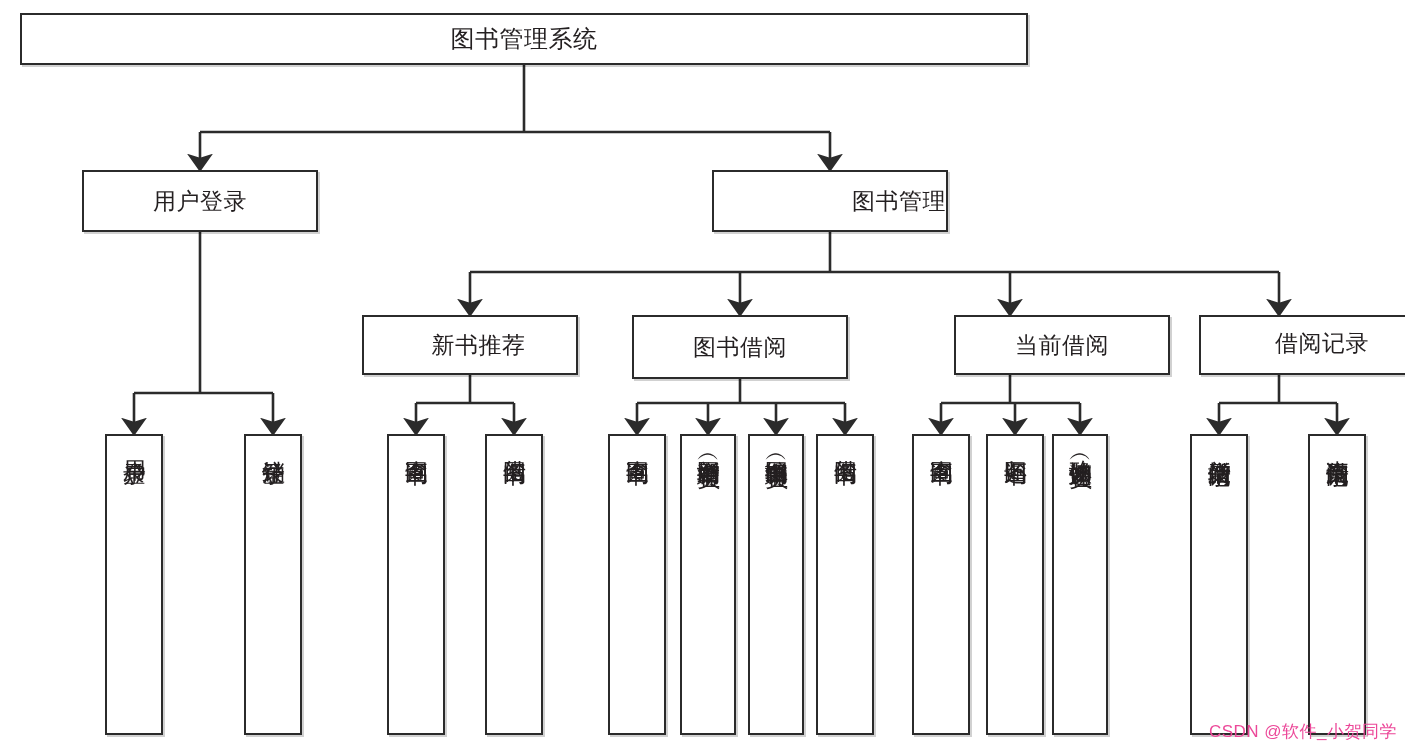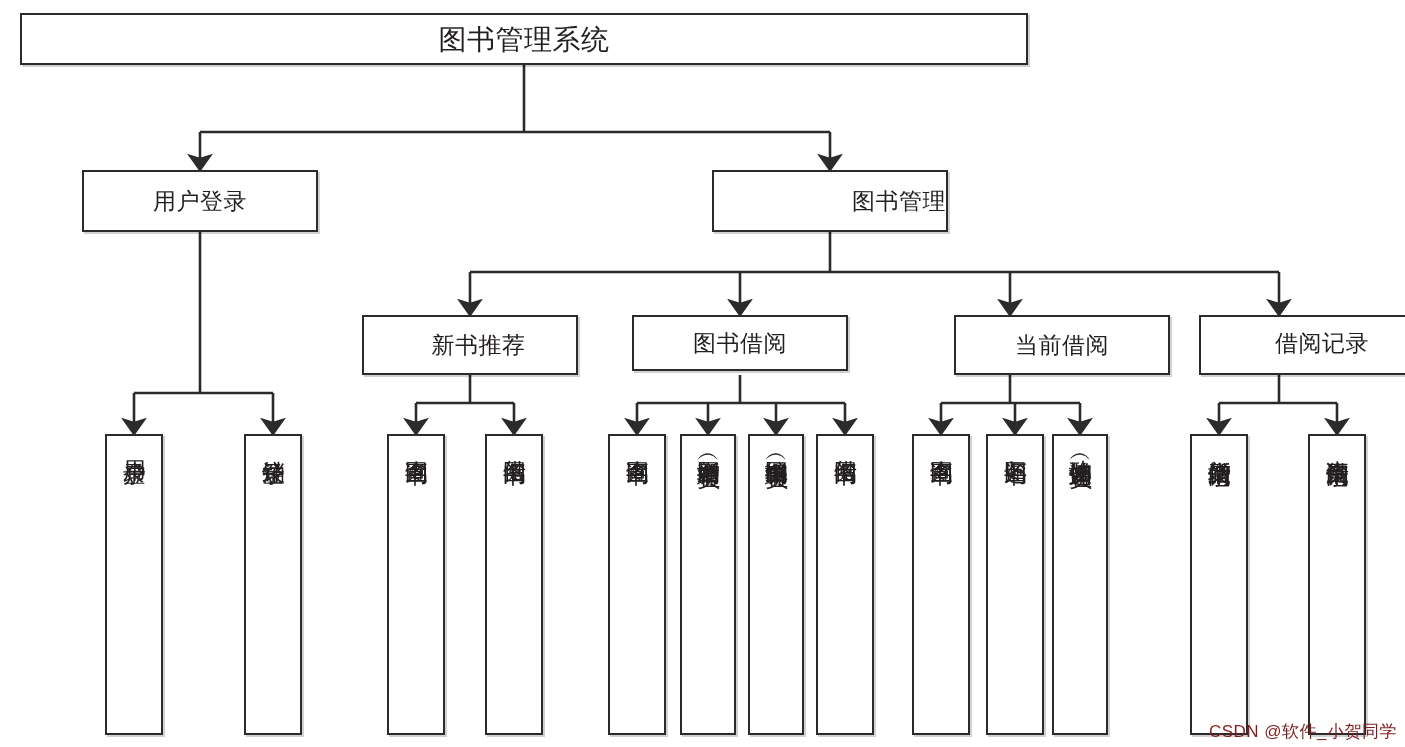--- a/index.html
+++ b/index.html
@@ -14,33 +14,33 @@
   .node{
     position:absolute;box-sizing:border-box;
     background:#ffffff;border:2.5px solid #2b2b2b;
     display:flex;align-items:center;justify-content:center;
     box-shadow:2px 2px 0 rgba(0,0,0,0.18);
   }
   .node .lbl{
     font-size:23px;line-height:1.25;letter-spacing:0.5px;
     color:#231f20;white-space:nowrap;text-align:center;
   }
-  .node.root .lbl{font-size:28px;}
+  .node.root .lbl{font-size:24px;}
   .node.leaf{
     align-items:flex-start;justify-content:center;padding-top:6px;
   }
   .node.leaf .lbl{
     writing-mode:vertical-rl;text-orientation:upright;
     font-size:23px;line-height:1.30;letter-spacing:1px;
     white-space:nowrap;
   }
   .node.leaf.tall .lbl{font-size:23px;}
   .watermark{
     position:absolute;right:8px;bottom:4px;
-    font-size:17px;color:#7f1d1d;white-space:nowrap;
+    font-size:17px;color:#ec4899;white-space:nowrap;
     letter-spacing:0.5px;
   }
 </style>
 </head>
 <body>
 
 <div id="canvas">
 
   <svg class="lines" viewBox="0 0 1405 747" xmlns="http://www.w3.org/2000/svg">
     <defs>
@@ -99,21 +99,21 @@
   <div class="node" style="left:82px;top:170px;width:236px;height:62px;">
     <span class="lbl">用户登录</span>
   </div>
   <div class="node" style="left:712px;top:170px;width:236px;height:62px;justify-content:flex-end;">
     <span class="lbl">图书管理</span>
   </div>
 
   <div class="node" style="left:362px;top:315px;width:216px;height:60px;padding-left:17px;">
     <span class="lbl">新书推荐</span>
   </div>
-  <div class="node" style="left:632px;top:315px;width:216px;height:56px;">
+  <div class="node" style="left:632px;top:315px;width:216px;height:64px;">
     <span class="lbl">图书借阅</span>
   </div>
   <div class="node" style="left:954px;top:315px;width:216px;height:60px;">
     <span class="lbl">当前借阅</span>
   </div>
   <div class="node" style="left:1199px;top:315px;width:246px;height:60px;font-family:Liberation Mono, monospace;">
     <span class="lbl">借阅记录</span>
   </div>
 
   <div class="node leaf" style="left:105px;top:434px;width:58px;height:301px;">

